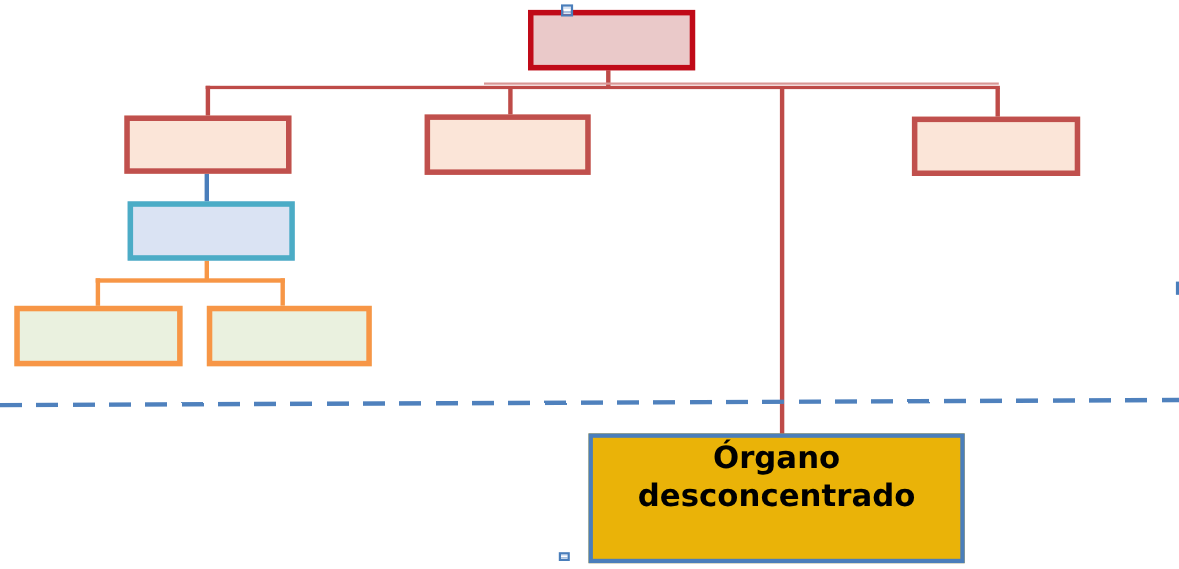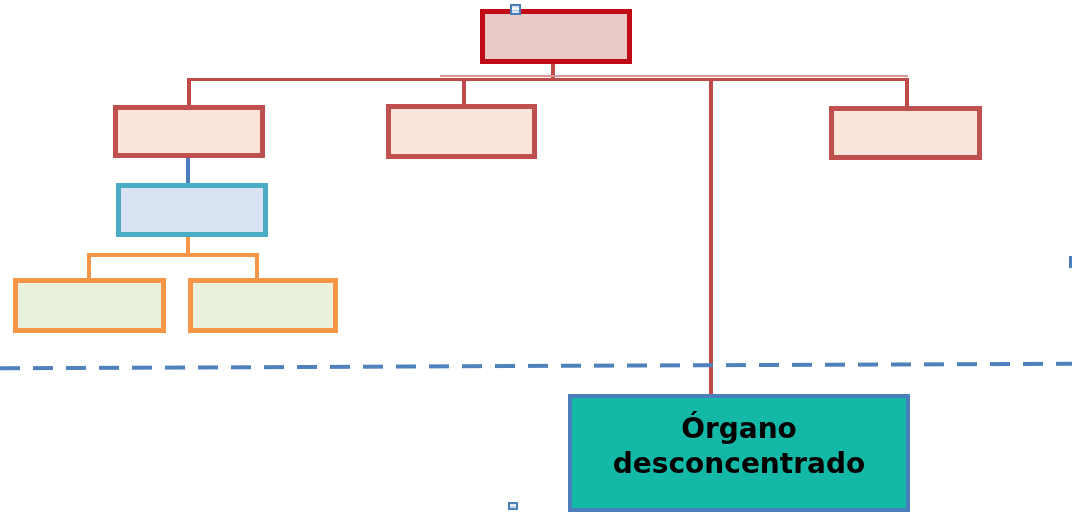--- a/index.html
+++ b/index.html
@@ -13,26 +13,24 @@
   .node{
     position:absolute;
     box-sizing:border-box;
     display:flex;align-items:center;justify-content:center;
   }
   .node-root{border:5px solid var(--root-border,#C00A18);background:var(--root-fill,#EAC9C9);}
   .node-branch{border:5px solid var(--branch-border,#C0504D);background:var(--branch-fill,#FBE5D8);}
   .node-blue{border:5px solid var(--teal-border,#4BACC6);background:var(--blue-fill,#DAE3F3);}
   .node-green{border:5px solid var(--orange,#F79646);background:var(--green-fill,#EAF1DF);}
   .node-organo{
-    border:4px solid var(--organo-border,#4A7EBB);background:#14b8a6;
+    border:4px solid var(--organo-border,#4A7EBB);background:#eab308;
     align-items:flex-start;
     font-weight:700;font-size:28px;line-height:35px;
     color:var(--text,#000);text-align:center;
-    padding-top:13px;
-    margin-left:33px;
   }
   .conn{position:absolute;}
   .conn-red{background:var(--rail,#BE4B48);}
   .conn-red-light{background:var(--rail-light,#D99694);}
   .conn-blue{background:var(--steel-blue,#4A7EBB);}
   .conn-orange{background:var(--orange,#F79646);}
   .divider{
     position:absolute;left:0;top:364;width:1072px;height:4px;
     background:repeating-linear-gradient(90deg,var(--dash,#4F81BD) 0 20px,transparent 20px 33px);
     transform:rotate(-0.25deg);

